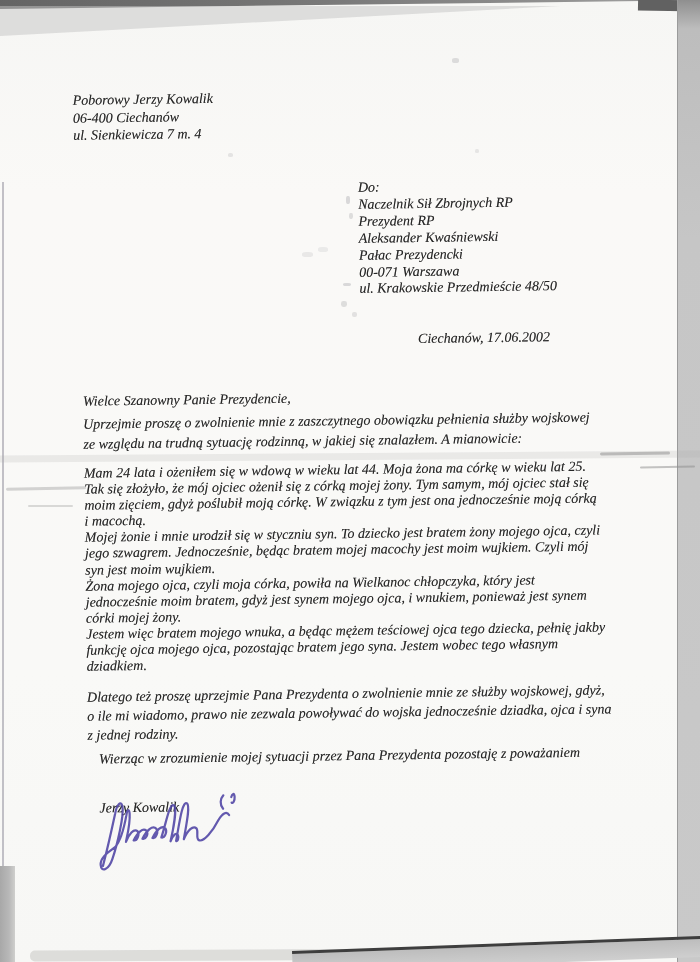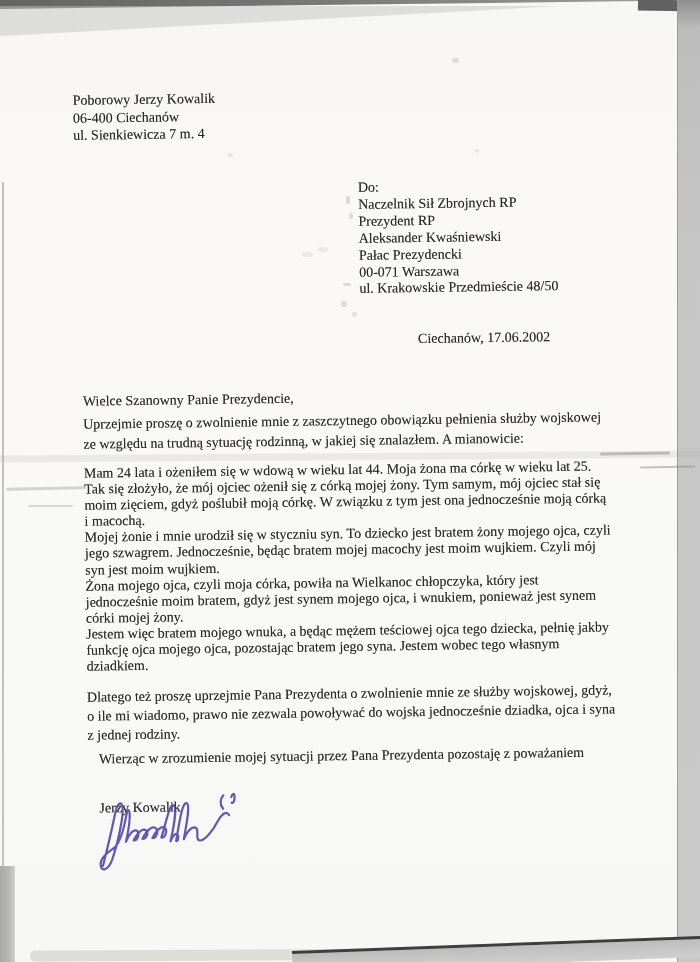--- a/index.html
+++ b/index.html
@@ -4,20 +4,21 @@
 <style>
   html,body{margin:0;padding:0;}
   body{
     width:700px;height:962px;overflow:hidden;position:relative;
     background:#f8f8f6;
     font-family:"Liberation Serif","DejaVu Serif",serif;
   }
   .paper{
     position:absolute;inset:0;
     background:linear-gradient(180deg,#f6f6f4 0%,#faf9f7 20%,#f9f9f7 70%,#f7f7f5 100%);
+    font-style:italic;
   }
   
   .sheet{
     position:absolute;inset:0;
     transform:rotate(-0.8deg);
     transform-origin:350px 480px;
     color:#272727;
     text-shadow:0 0 .5px rgba(45,45,45,.45);
     font-size:14px;
   }

